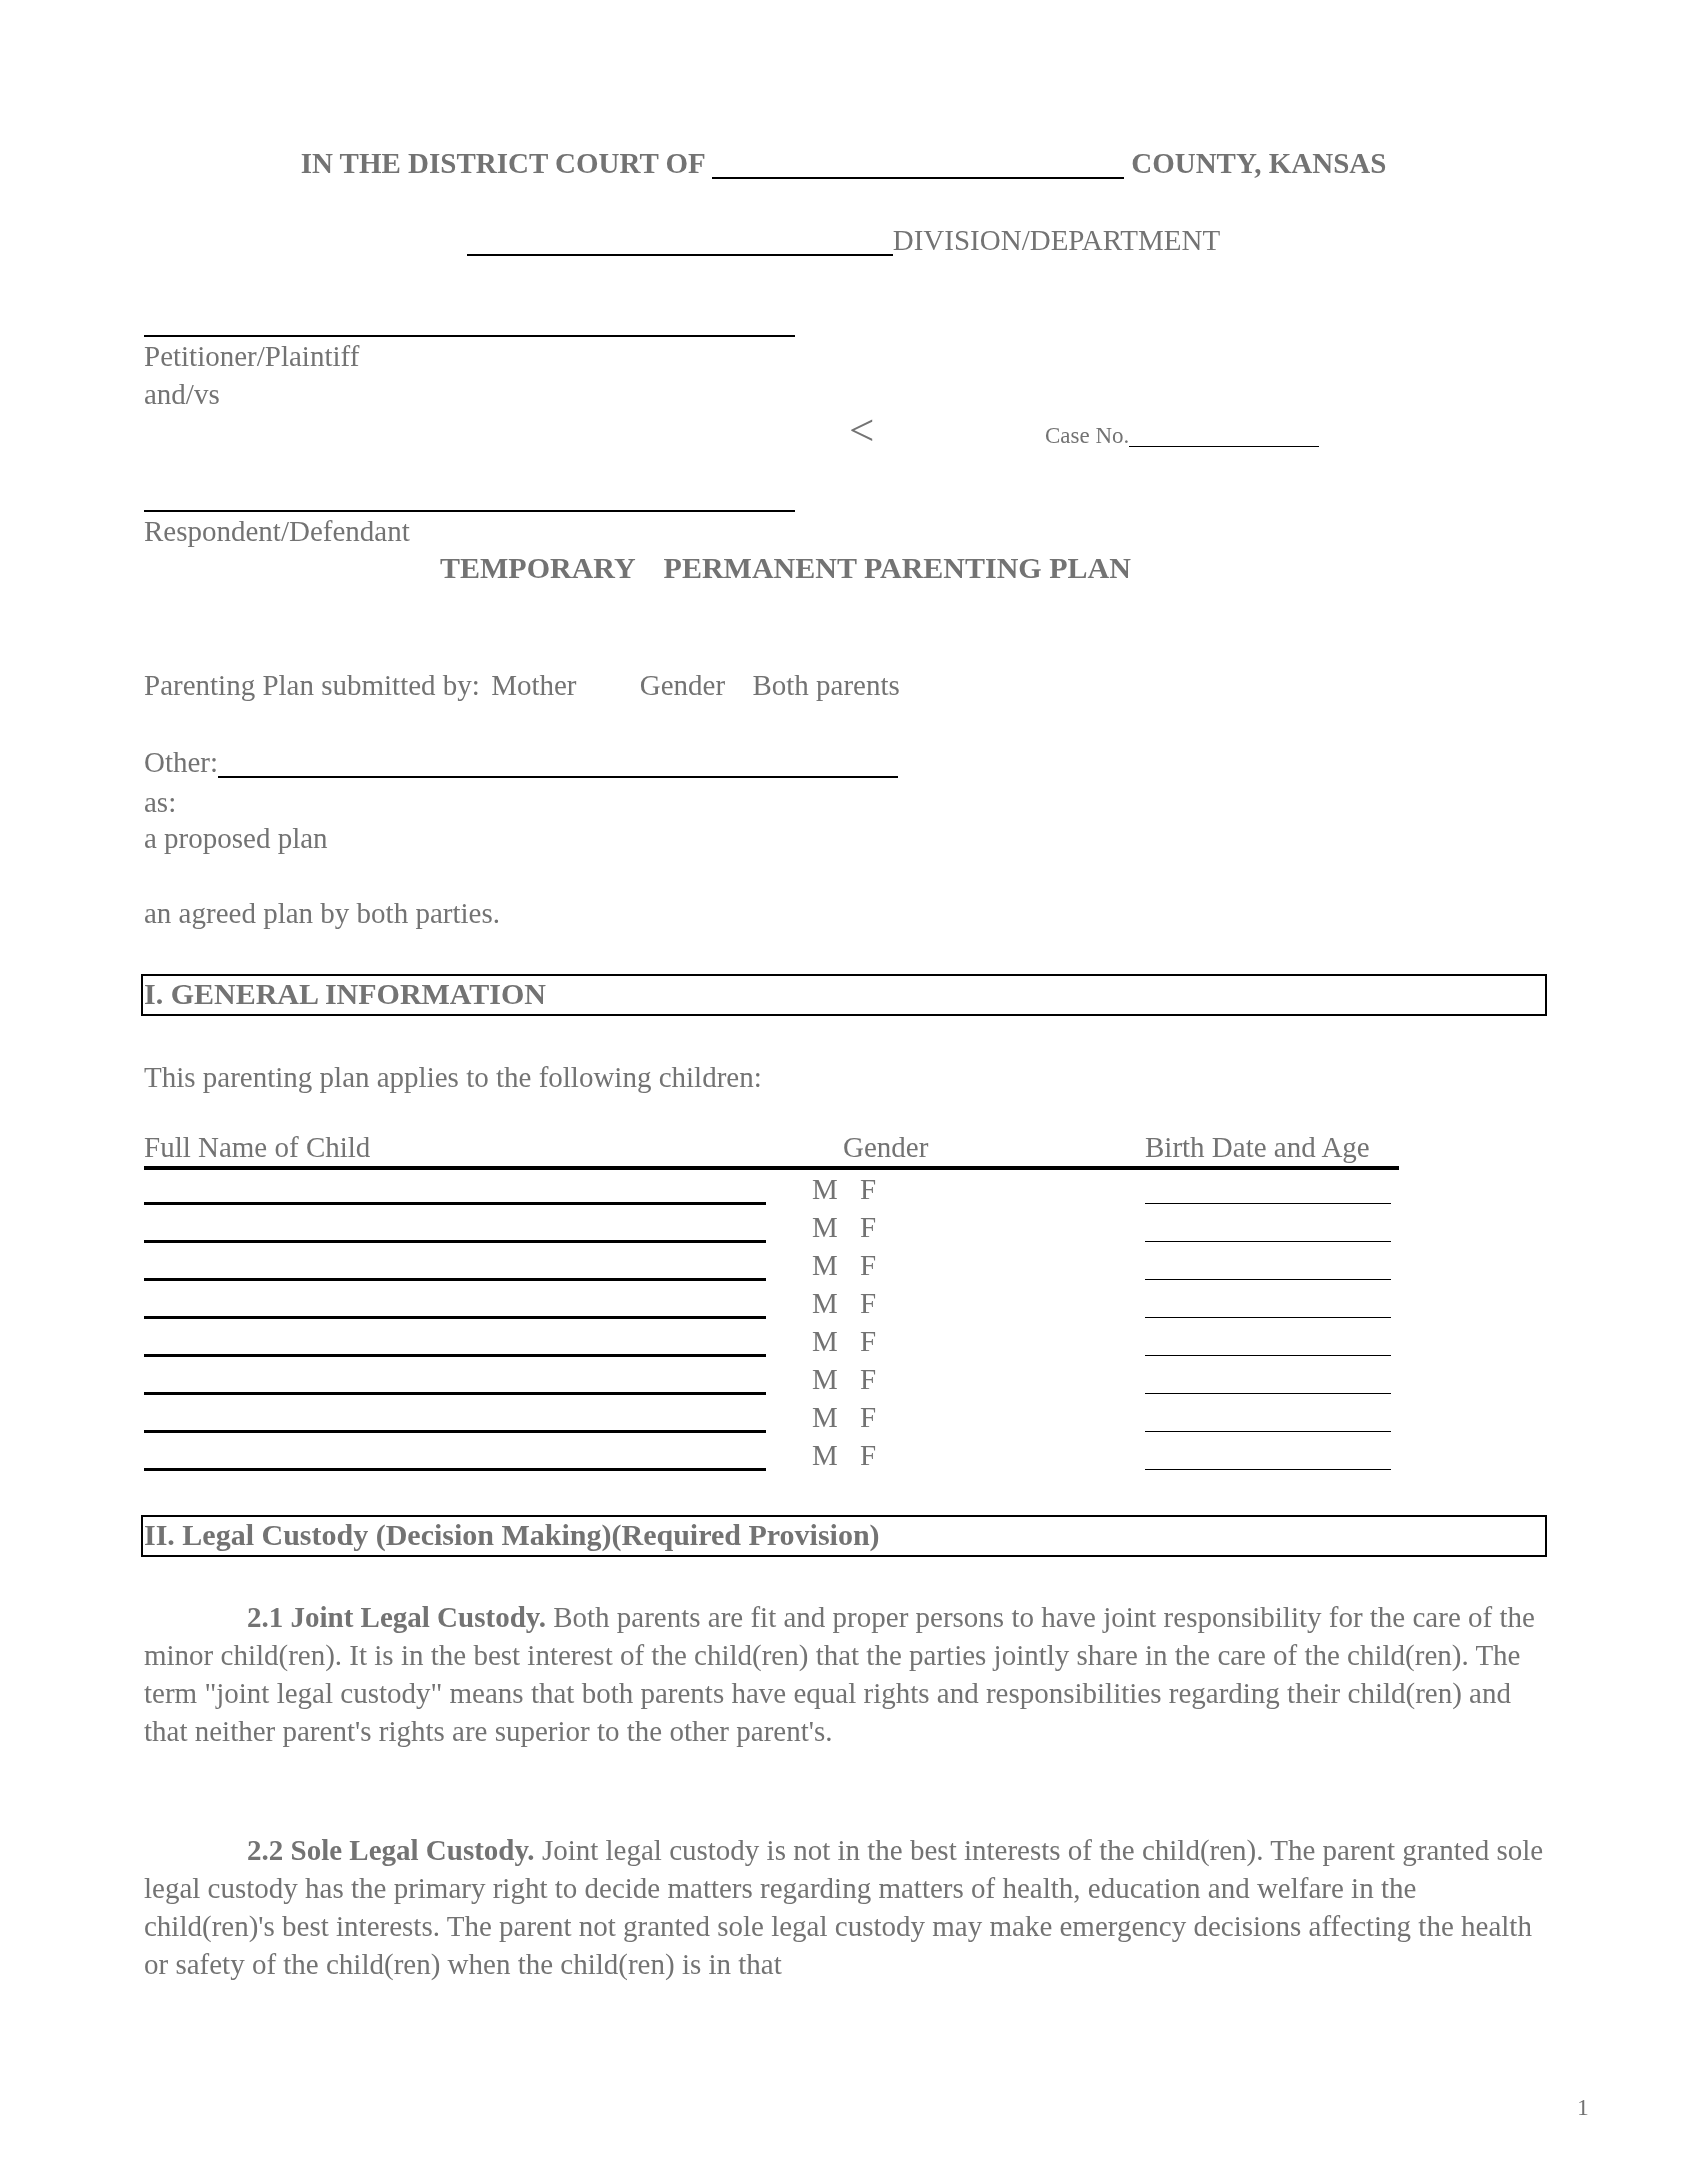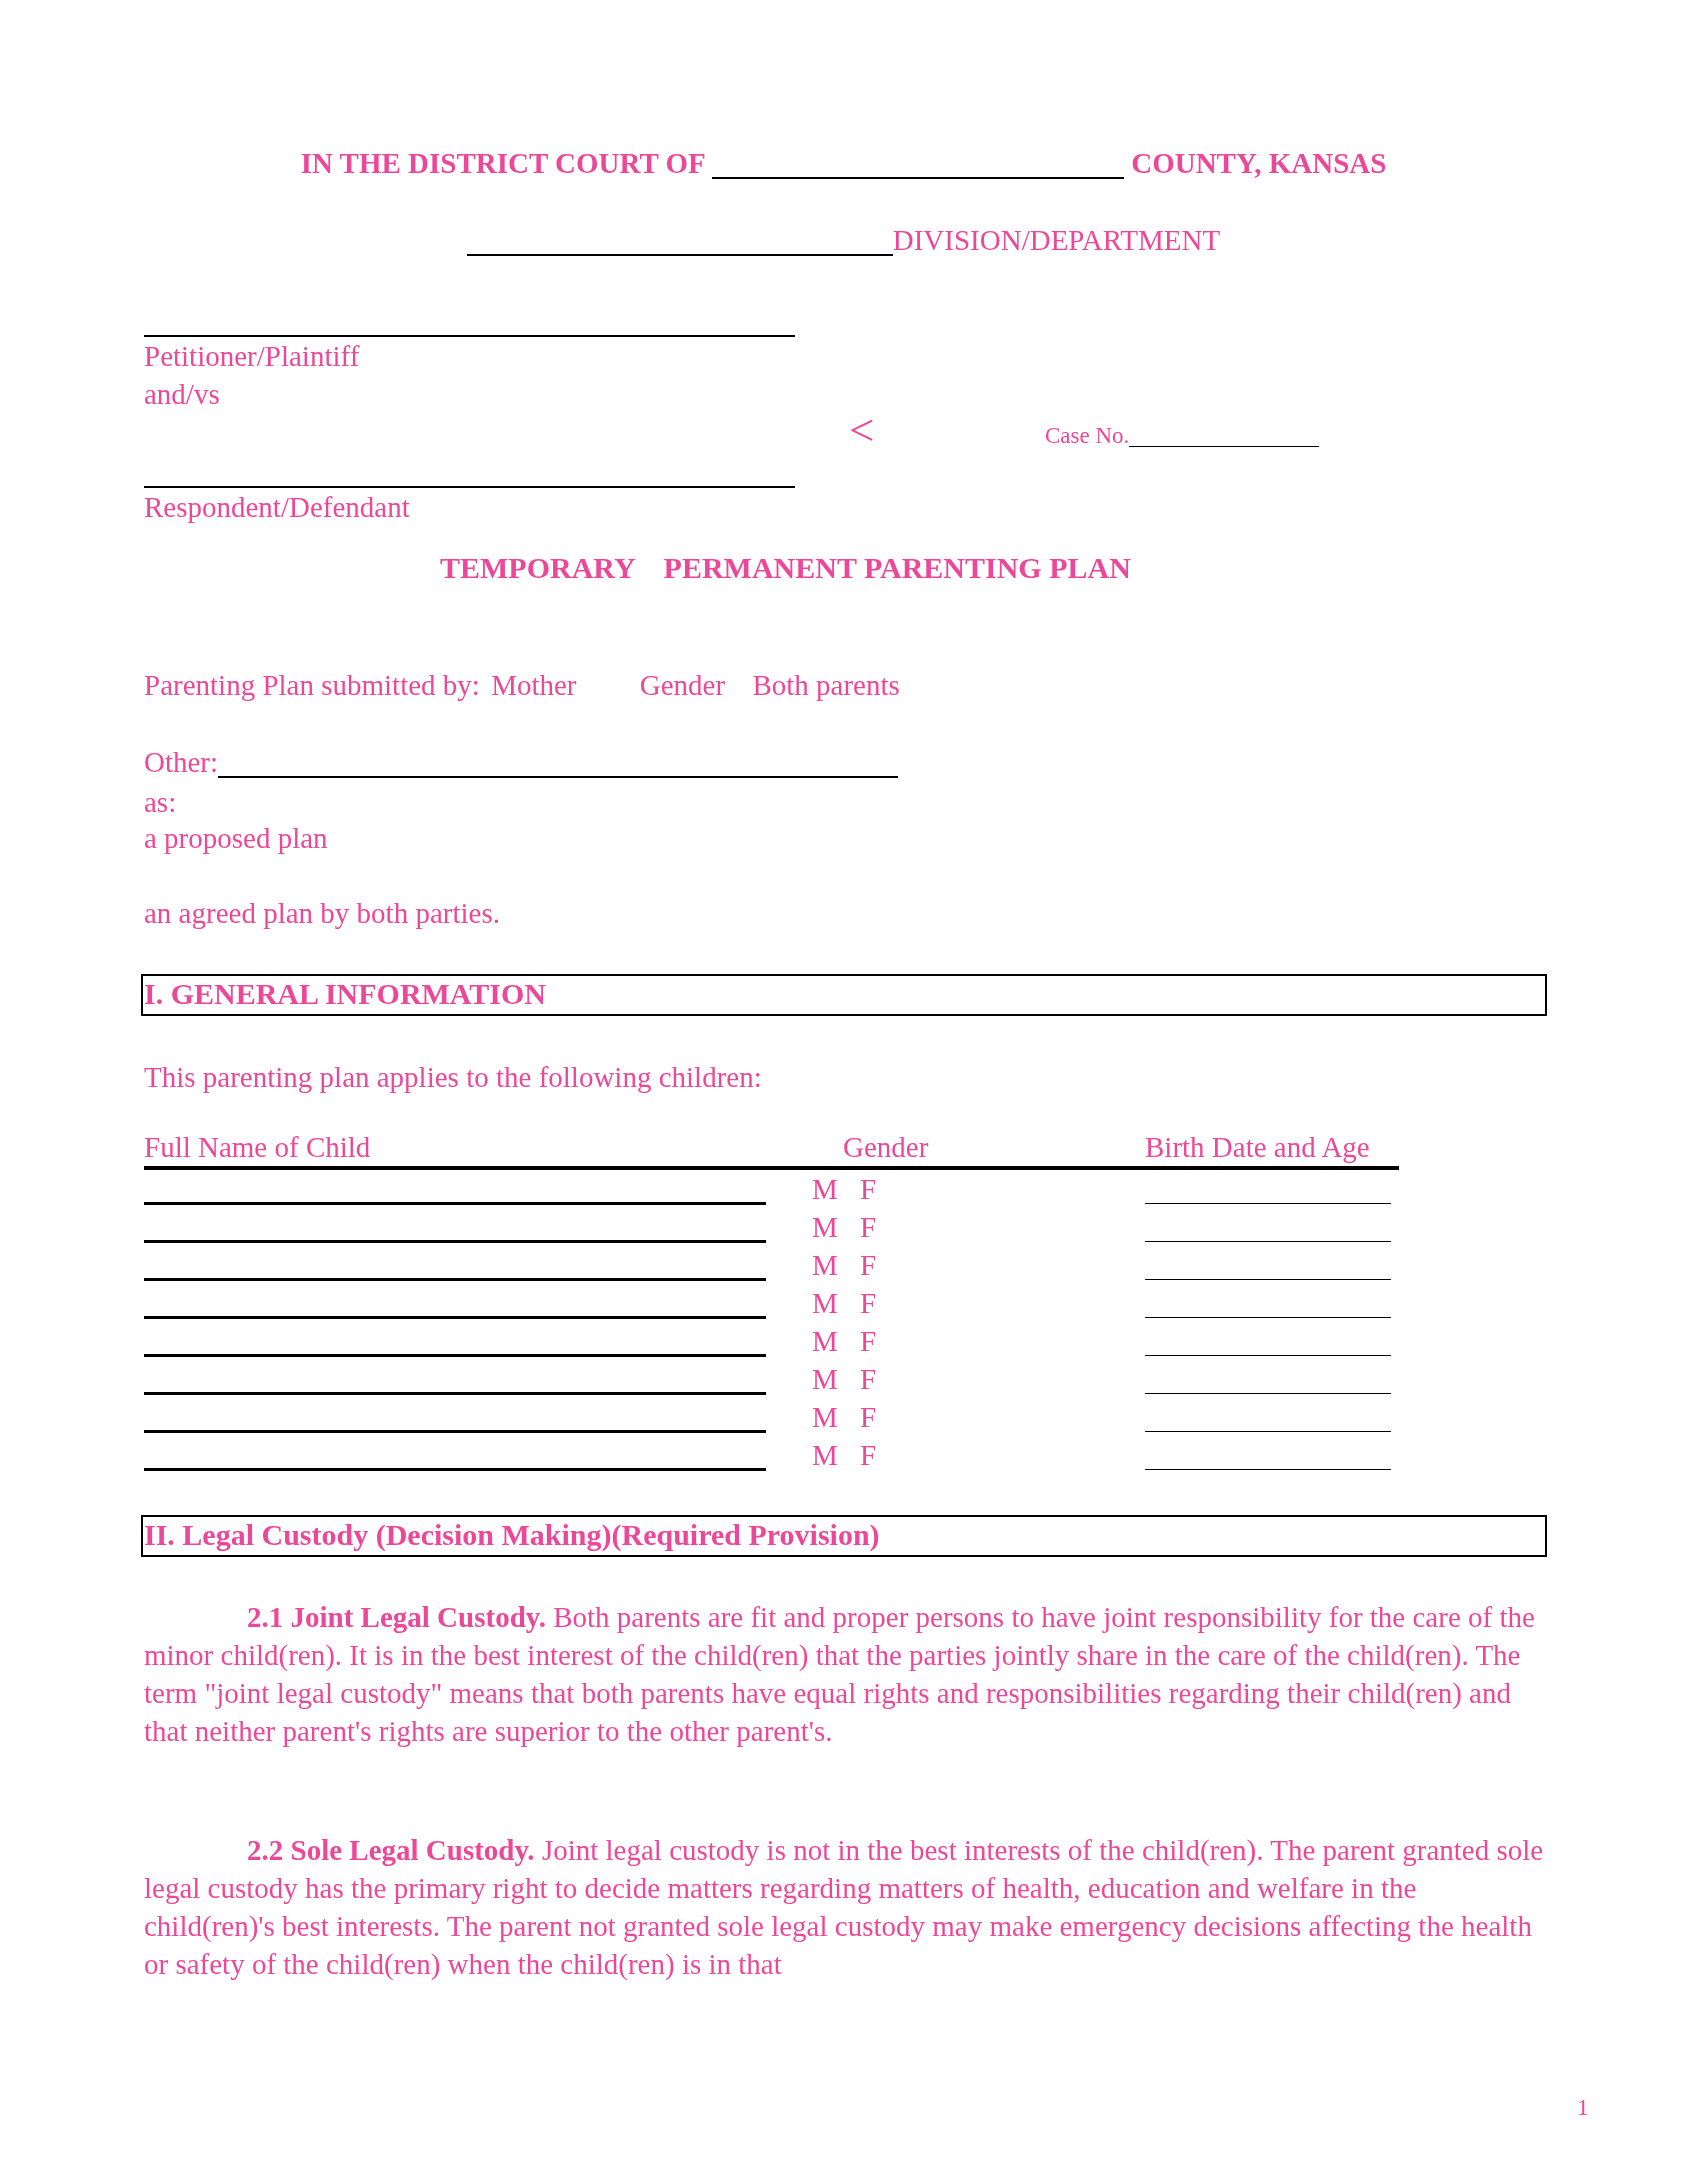--- a/index.html
+++ b/index.html
@@ -1,21 +1,21 @@
 <!DOCTYPE html>
 <html style="font-size:14px"><head>
 <meta charset="utf-8">
 <style>
   html, body { margin: 0; padding: 0; background: #ffffff; }
   .page {
     position: relative;
     width: 1687px;
     height: 2184px;
     background: #ffffff;
-    color: #ec4899;
+    color: #737373;
     font-family: "Liberation Serif", "DejaVu Serif", serif;
     overflow: hidden;
   }
   .abs { position: absolute; }
   .fs33 { font-size: 29px; line-height: 38px; }
   .bold { font-weight: bold; }
   .center { left: 0; width: 100%; text-align: center; }
   .blank {
     display: inline-block;
     height: 0;
@@ -96,21 +96,21 @@
     <div class="fs33">Petitioner/Plaintiff</div>
     <div class="fs33">and/vs</div>
   </div>
 
   <div class="angle">&lt;</div>
 
   <div class="case-row">
     <span>Case No.</span><span class="blank" style="width:190px;"></span>
   </div>
 
-  <div class="abs" style="left:144px; top:486px;">
+  <div class="abs" style="left:144px; top:510px;">
     <div class="rule" style="width:651px;"></div>
     <div class="fs33">Respondent/Defendant</div>
   </div>
 
   <div class="title-block">
     <span>TEMPORARY</span><span style="margin-left:28px;">PERMANENT</span>
     <span>PARENTING PLAN</span>
   </div>
 
   <div class="abs fs33" style="left:144px; top:666px;">

